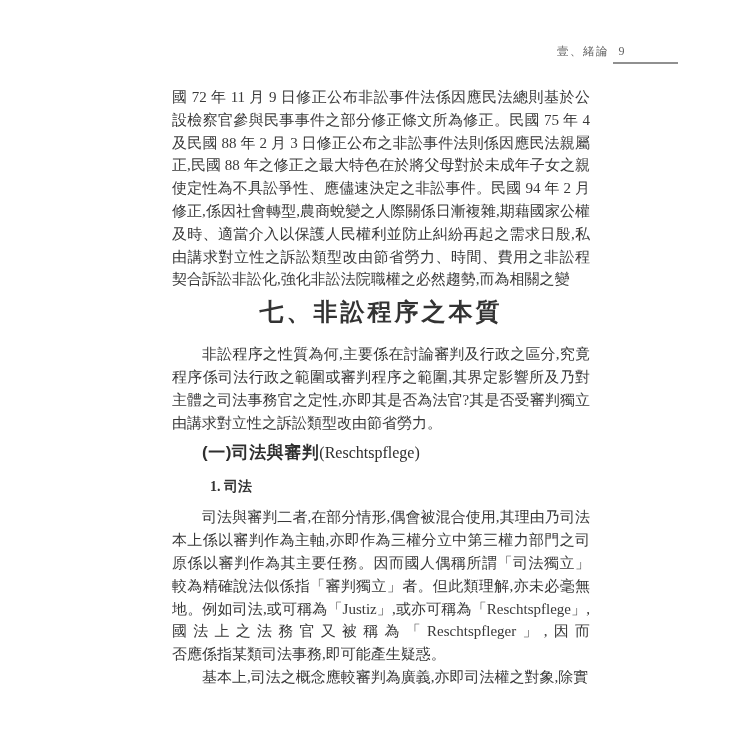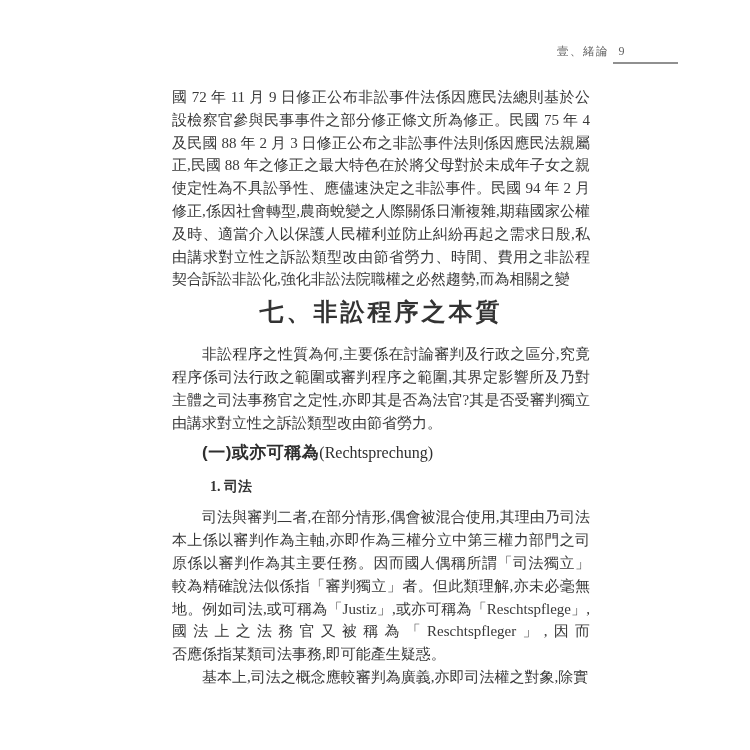--- a/index.html
+++ b/index.html
@@ -77,21 +77,21 @@
   <div class="main-heading">七、非訟程序之本質</div>
 
   <div class="para p2 indent-first">
       <div class="line just">非訟程序之性質為何,主要係在討論審判及行政之區分,究竟非訟</div>
       <div class="line just">程序係司法行政之範圍或審判程序之範圍,其界定影響所及乃對於承辦</div>
       <div class="line just">主體之司法事務官之定性,亦即其是否為法官?其是否受審判獨立保障</div>
       <div class="line">由講求對立性之訴訟類型改由節省勞力。</div>
     </div>
 
   <div class="sub-heading">
-    <span>(一)或亦可稱為</span><span class="latin">(Rechtsprechung)</span>
+    <span>(一)司法與審判</span><span class="latin">(Reschtspflege)</span>
   </div>
 
   <div class="subsub-heading">1. 司法</div>
 
   <div class="para p3 indent-first">
       <div class="line just">司法與審判二者,在部分情形,偶會被混合使用,其理由乃司法基</div>
       <div class="line just">本上係以審判作為主軸,亦即作為三權分立中第三權力部門之司法權,</div>
       <div class="line just">原係以審判作為其主要任務。因而國人偶稱所謂「司法獨立」云者,其</div>
       <div class="line just">較為精確說法似係指「審判獨立」者。但此類理解,亦未必毫無爭議餘</div>
       <div class="line just">地。例如司法,或可稱為「Justiz」,或亦可稱為「Reschtspflege」,但德</div>

